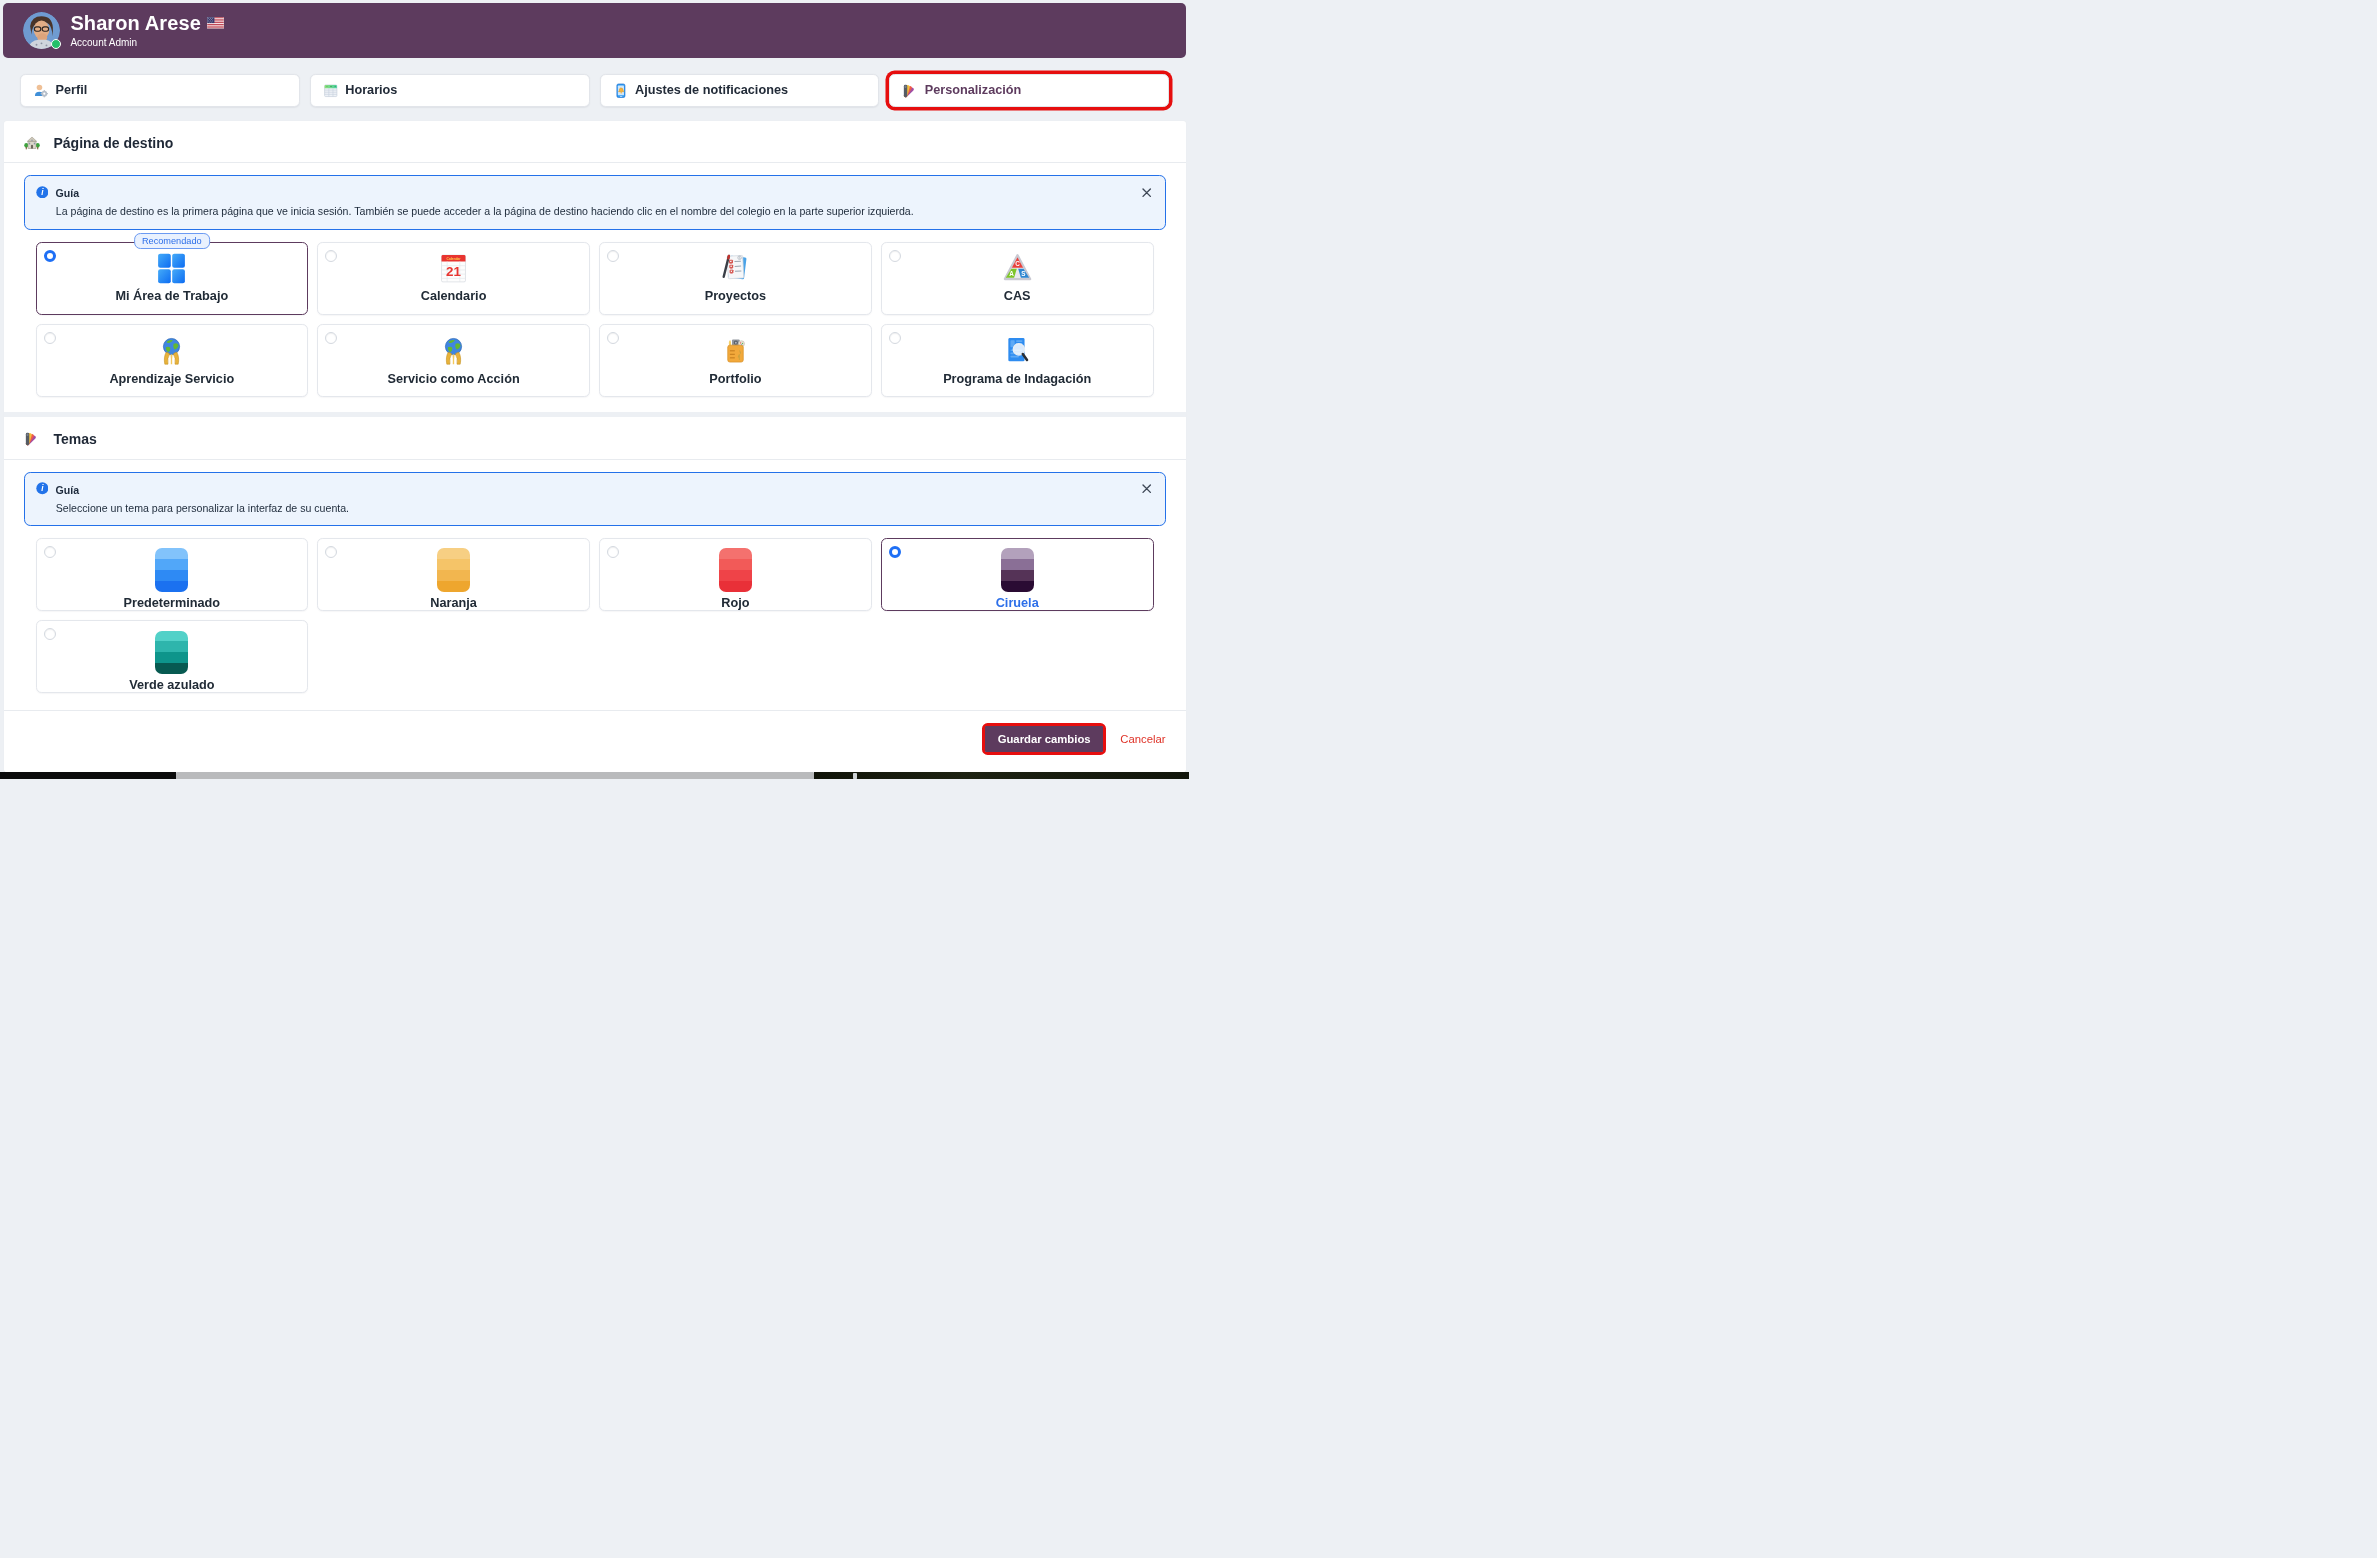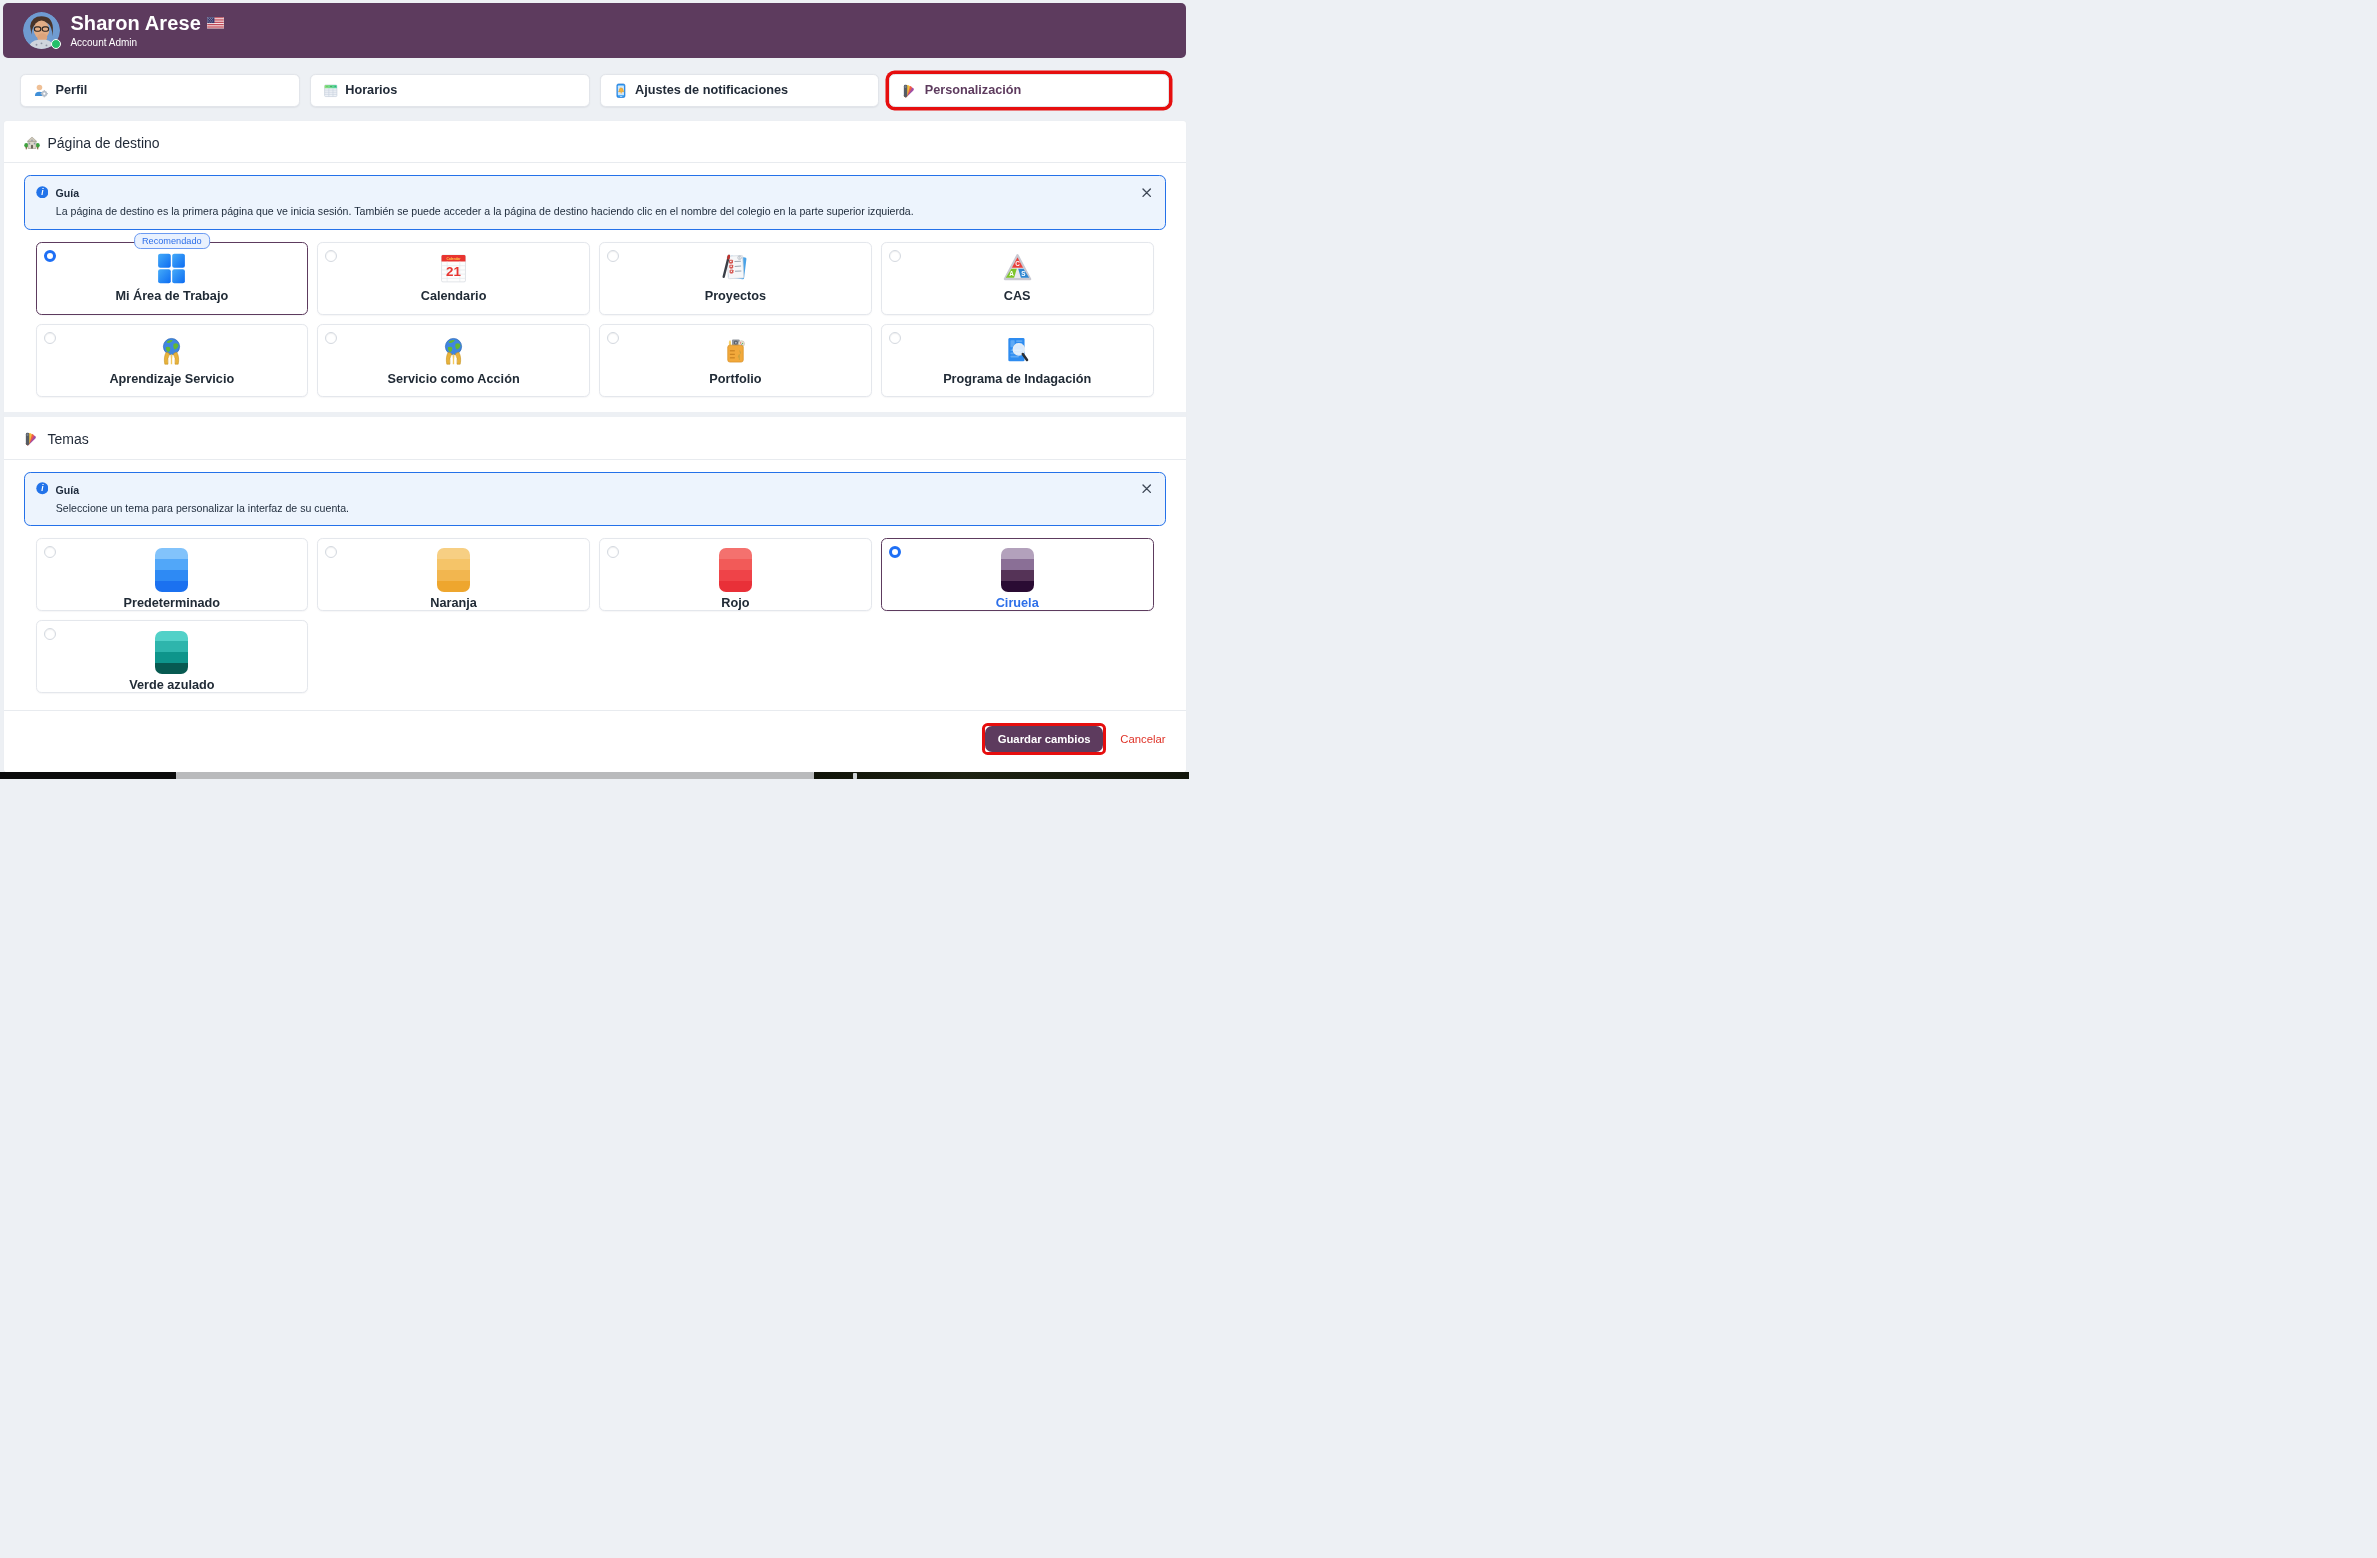--- a/index.html
+++ b/index.html
@@ -23,22 +23,22 @@
   .tabs{display:flex;gap:10px;margin:16px 20px 0;flex:none}
   .tab{flex:1;height:33px;background:#fff;border:0.7px solid #e2e5ea;border-radius:5.6px;
        display:flex;align-items:center;gap:7px;padding-left:12px;
        font-size:12.7px;font-weight:bold;color:#222b38;box-shadow:0 0.7px 1.4px rgba(16,24,40,.06);
        box-sizing:border-box;cursor:pointer}
   .tab.active{color:#5d3b5e;box-shadow:0 0 0 3.5px #e60e0e}
   .tab .ticon{width:15.5px;height:15.5px;flex:none;display:inline-flex}
   
   .panel{margin:14px 3.5px 0;background:#fff;border-radius:2.8px;flex:none;
          box-shadow:0 0.7px 1.4px rgba(16,24,40,.04);padding-bottom:2.8px}
-  .sec-title{display:flex;align-items:center;gap:8px;padding:14px 20px 11.3px;
-             font-size:14px;font-weight:normal;color:#1f2836}
+  .sec-title{display:flex;align-items:center;gap:14px;padding:14px 20px 11.3px;
+             font-size:14px;font-weight:bold;color:#1f2836}
   .sec-title .sicon{width:16px;height:16px;display:inline-flex}
   .divider{height:0.7px;background:#e8ebef}
   .section-gap{height:5px;background:#edf0f4;margin-top:15.5px}
   .guide{margin:12.7px 20px 0;background:#edf4fd;border:1.1px solid #2471e9;border-radius:6.3px;
          padding:9.2px 37px 11.3px 11.3px;position:relative}
   .guide-head{display:flex;align-items:center;gap:7px;font-size:10.6px;font-weight:bold;color:#1e2b3d}
   .guide-text{margin:5px 0 0 20px;font-size:10.6px;color:#1d2a3a}
   .guide-close{position:absolute;top:9.2px;right:11.3px;width:14px;height:14px;cursor:pointer;
                display:flex;align-items:center;justify-content:center;background:none;border:0;padding:0}
   
@@ -59,21 +59,21 @@
   
   .swatch{width:33px;height:44px;border-radius:7px;overflow:hidden;display:flex;flex-direction:column;
           margin-top:9.2px}
   .swatch div{flex:1}
   .theme-label{margin-top:4.2px;font-size:12.7px;font-weight:bold;color:#212b36}
   .card.selected .theme-label{color:#2d6fe9}
   
   .footer{display:flex;justify-content:flex-end;align-items:center;gap:14px;padding:12px 20px 14px}
   .save-wrap{border:3.5px solid #e60e0e;border-radius:5.6px}
   .save-btn{background:#5d3b5e;color:#fff;font-family:"Liberation Sans",sans-serif;
-            font-size:11.3px;font-weight:bold;border:0;border-radius:7px;padding:7px 12.7px;cursor:pointer}
+            font-size:11.3px;font-weight:bold;border:0;border-radius:1px;padding:7px 12.7px;cursor:pointer}
   .cancel-link{color:#df3227;font-size:11.3px;font-weight:normal;text-decoration:none;cursor:pointer}
   
   .bottom-strip{margin-top:auto;height:9.2px;display:flex;flex:none}
   .bs-black{width:176px;background:#0b0b0b}
   .bs-gray{width:638px;background:#b9babc;border-radius:1.4px 1.4px 0 0}
   .bs-dark{flex:1;background:linear-gradient(90deg,#101308,#1d2212 40%,#11150b);position:relative}
   .bs-dark::after{content:"";position:absolute;left:39px;top:1.4px;width:4.2px;height:5.6px;background:#cfd3d6;border-radius:0.7px}
   svg text{font-family:"Liberation Sans",sans-serif}
 </style>
 </head>

